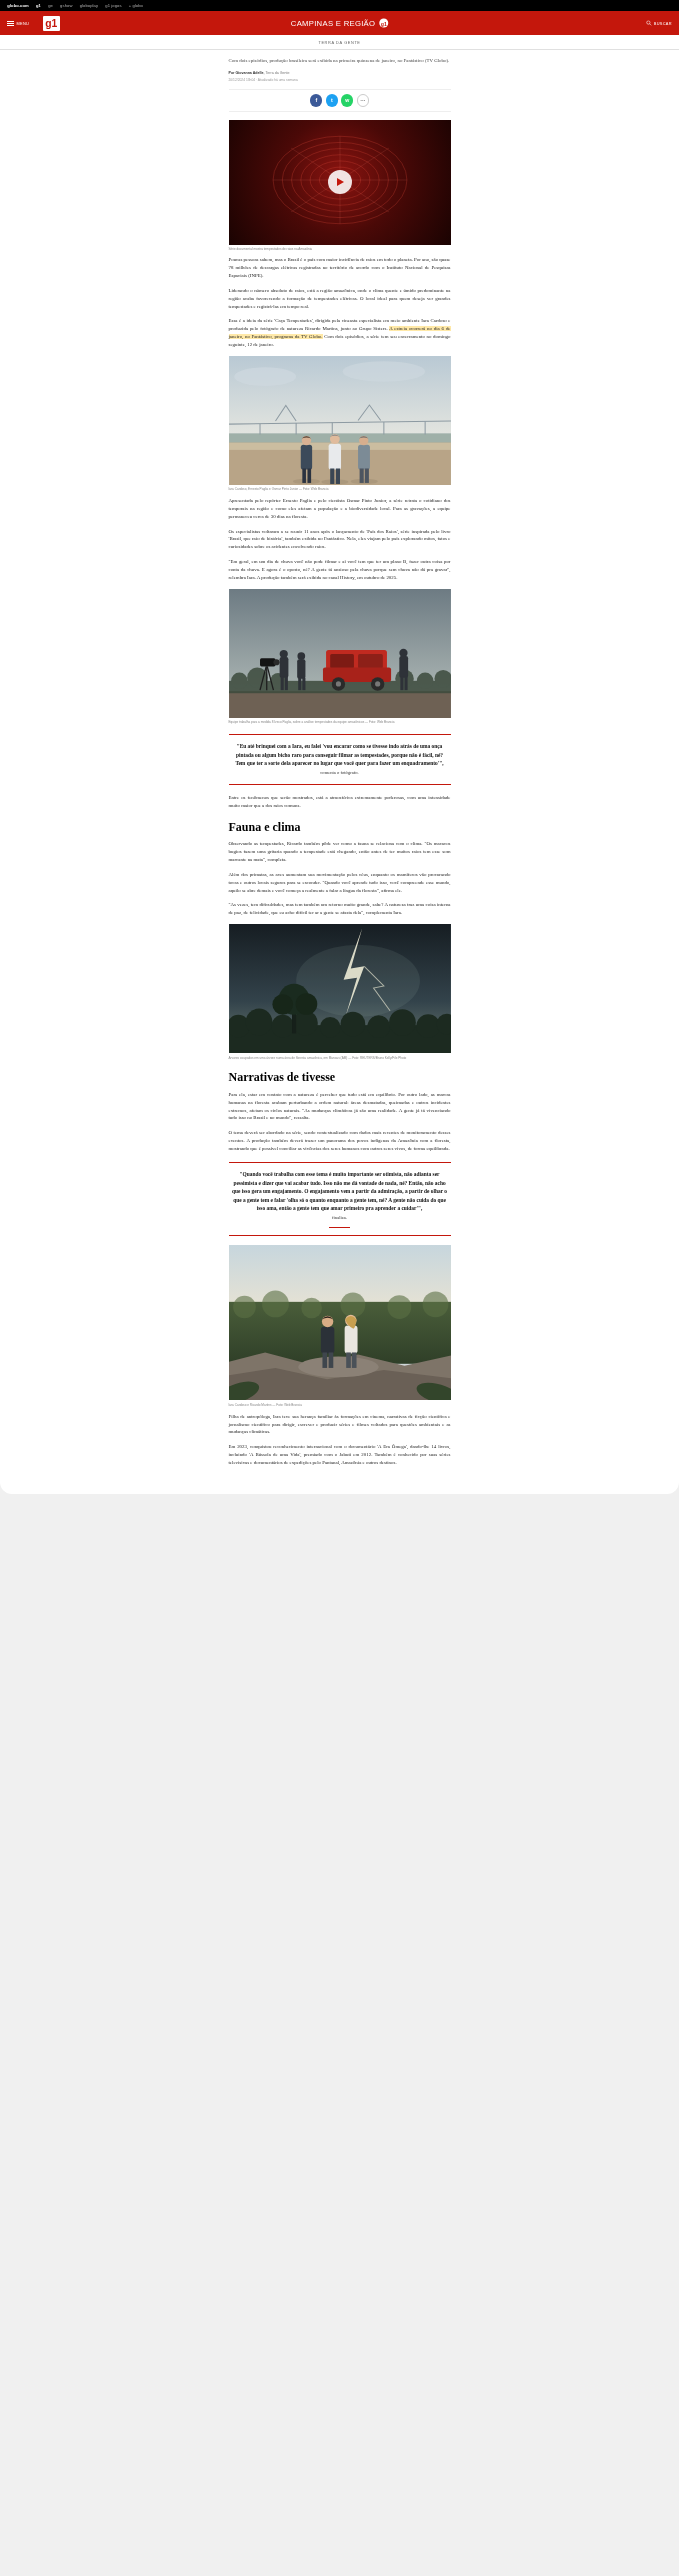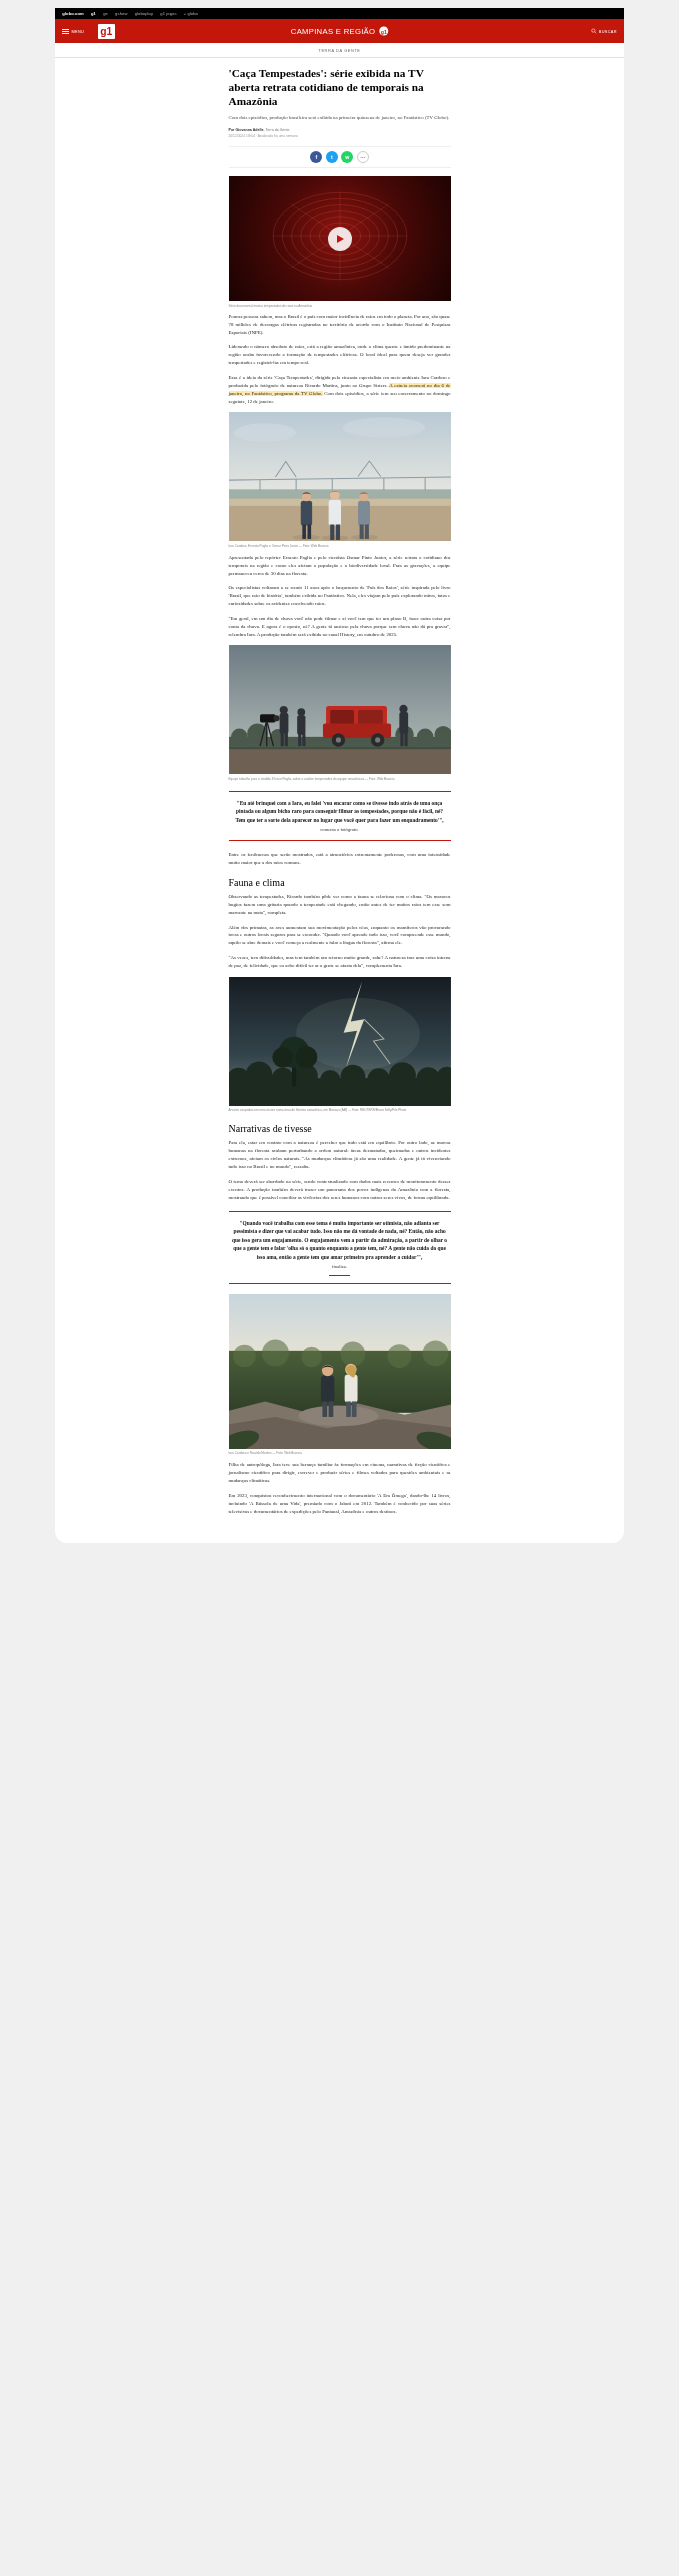--- a/index.html
+++ b/index.html
@@ -3,21 +3,21 @@
 <meta charset="utf-8">
 <style>
   * { box-sizing: border-box; }
   html, body { margin:0; padding:0; }
   body {
     background:#f0f0f0;
     font-family:"Liberation Sans", sans-serif;
     width:679px;
     color:#333;
   }
-  .page { width:569px; background:#fff; margin:8px auto;border-radius:12px; }
+  .page { width:679px; background:#fff; margin:0 auto;border-radius:12px; }
 
   
   .globo-bar {
     background:#000; height:11.3px; display:flex; align-items:center;
     padding:0 7.2px; gap:7.2px;
   }
   .globo-bar a {
     color:#b0b0b0; font-size:4.1px; text-decoration:none; letter-spacing:0.1px;
   }
   .globo-bar a.first { color:#fff; font-weight:bold; }
@@ -121,21 +121,21 @@
 
   
   p.body {
     font-family:"Liberation Serif", serif;
     font-size:4.9px; line-height:1.62; color:#222; margin:0 0 6.7px;
     text-align:justify;
   }
   .hl { background:#ffe9a8; }
   h2.sec {
     font-family:"Liberation Serif", serif;
-    font-size:10px; color:#000; margin:10.3px 0 5.2px; font-weight:normal;
+    font-size:12px; color:#000; margin:10.3px 0 5.2px; font-weight:bold;
   }
 
   
   .photo-block { margin:3.1px 0 5.2px; }
   .photo {
     width:222px; height:129px; position:relative; overflow:hidden;
     background:#cfd6d8;
   }
   .photo.tall { height:155px; }
 
@@ -199,21 +199,20 @@
       <span class="lbl">BUSCAR</span>
     </div>
   </div>
 
   <div class="subheader">
     <div class="kicker">TERRA DA GENTE</div>
   </div>
 
   <div class="article">
 
-    <h1 class="headline">'Caça Tempestades': série exibida na TV aberta retrata cotidiano de temporais na Amazônia</h1>
     <div class="subhead">Com dois episódios, produção brasileira será exibida na primeira quinzena de janeiro, no Fantástico (TV Globo).</div>
 
     <div class="byline">
       <span class="author">Por Giovanna Adelle</span>,
       <span class="outlet">Terra da Gente</span>
     </div>
     <div class="timestamp">20/12/2024 13h04 · Atualizado há uma semana</div>
 
     <div class="share-row">
       <div class="share-btn sb-fb">f</div>

